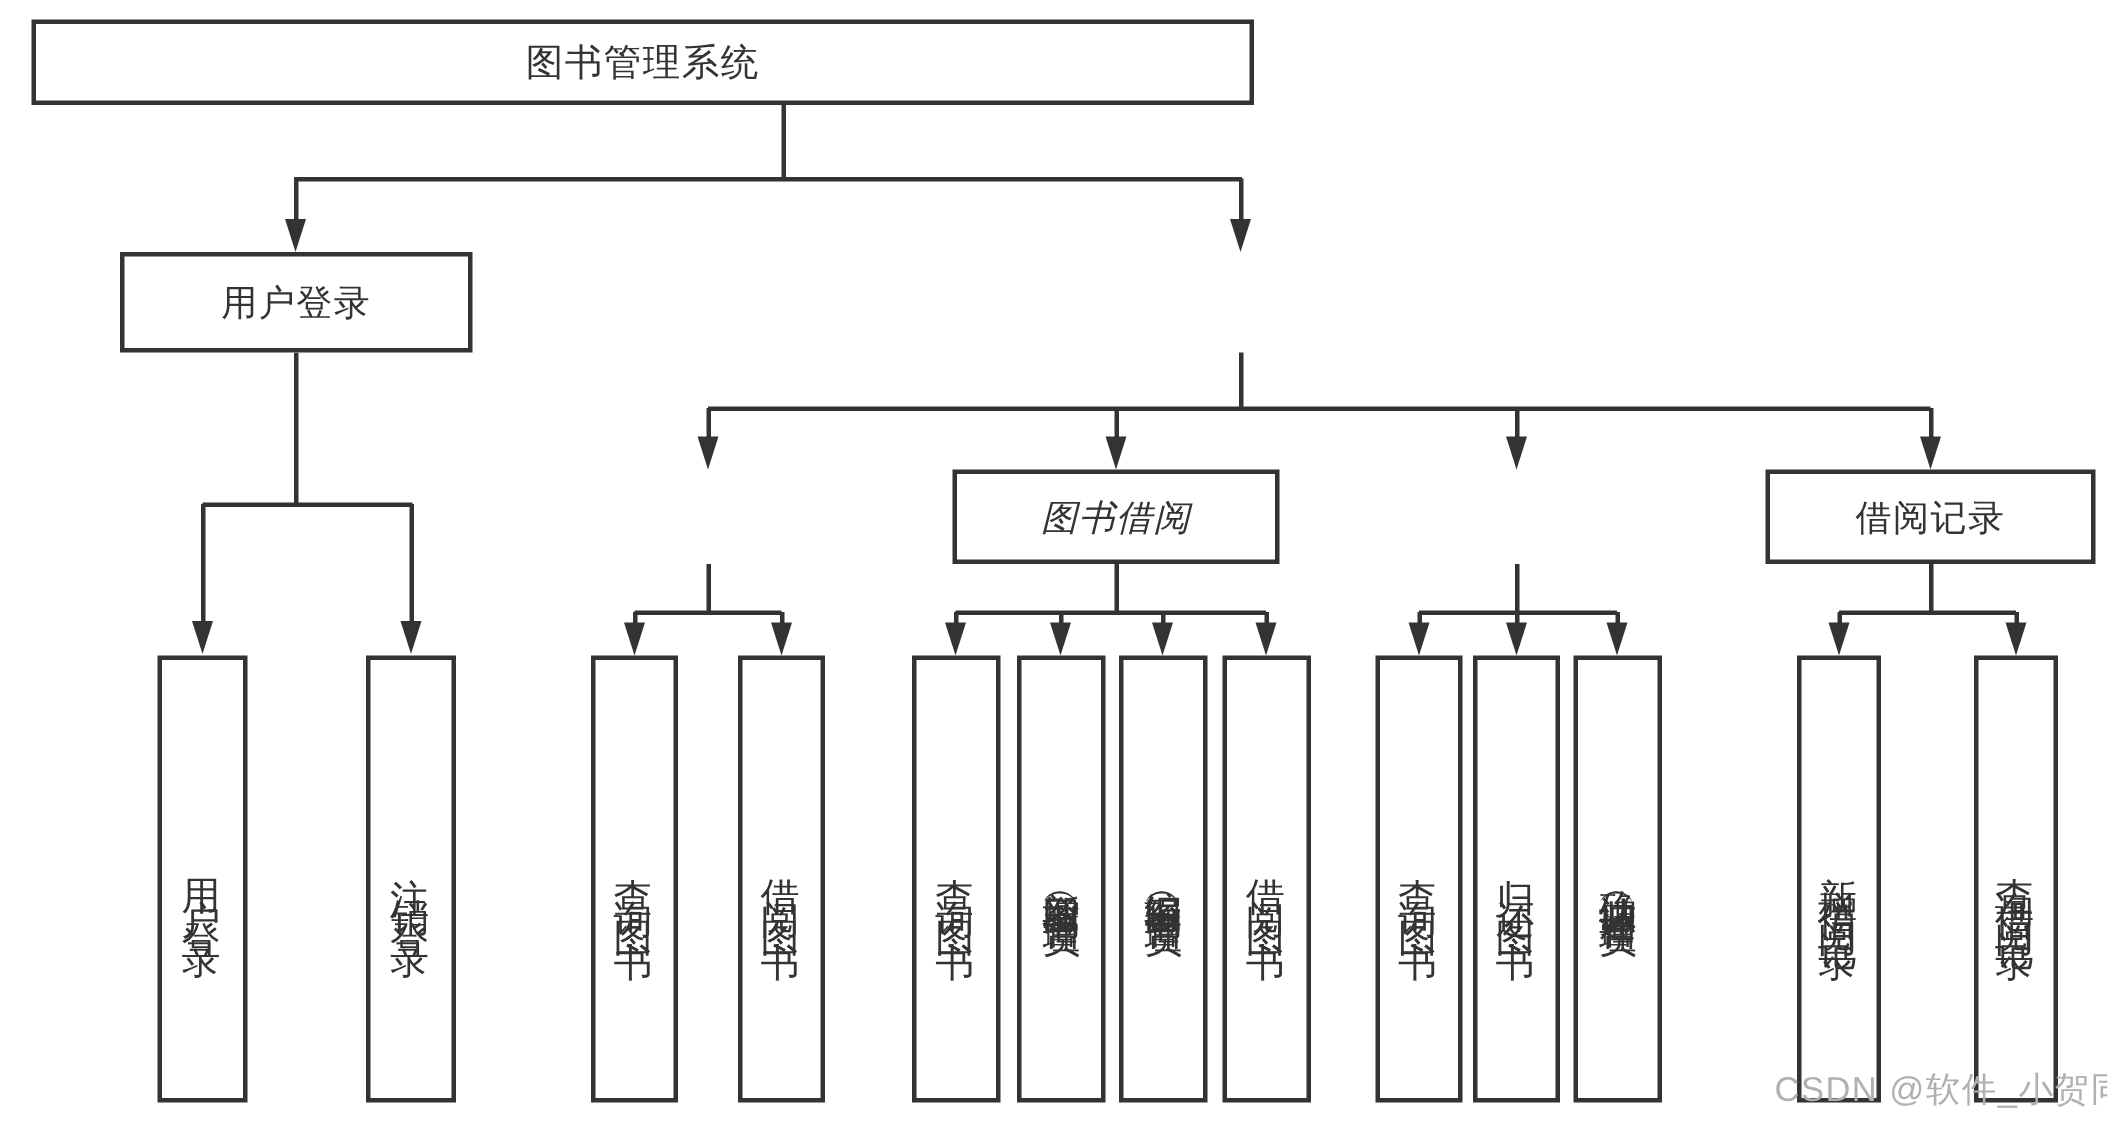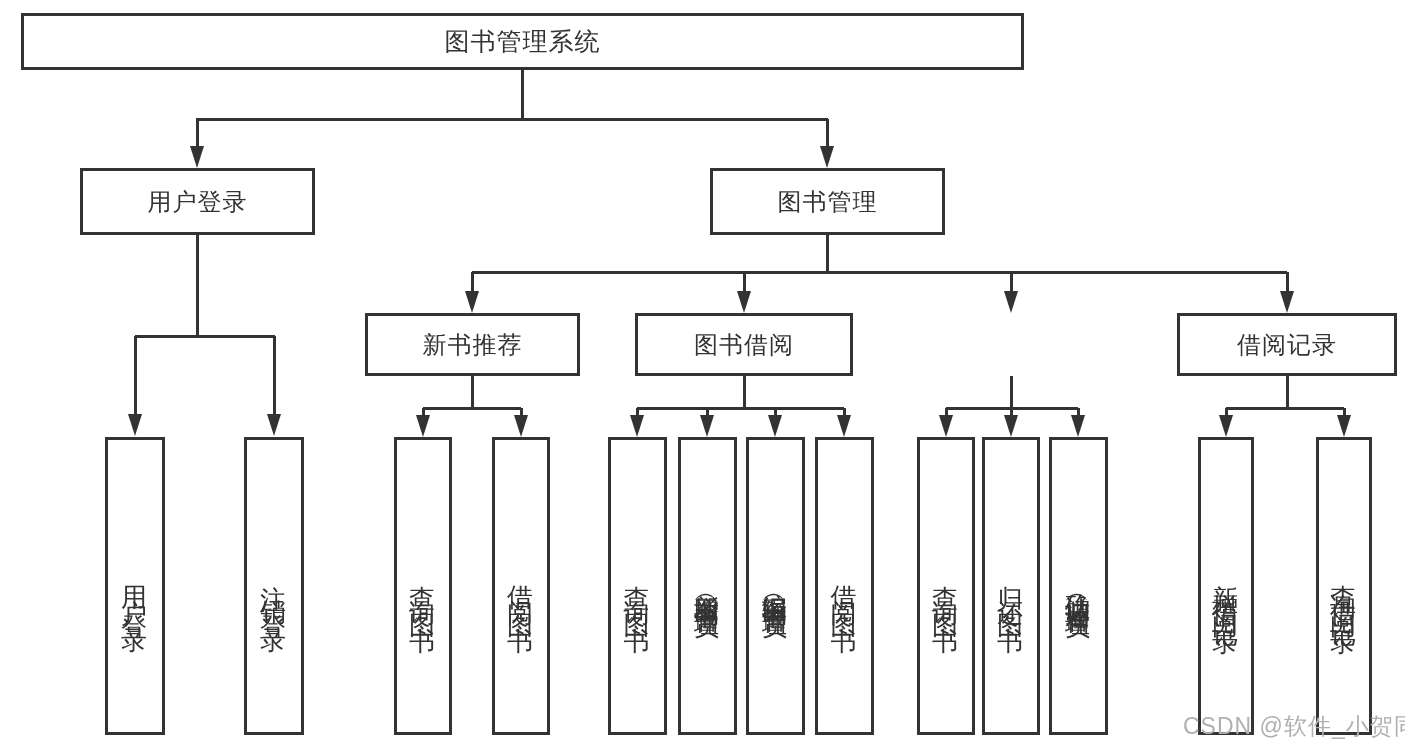--- a/index.html
+++ b/index.html
@@ -88,60 +88,54 @@
     white-space: nowrap;
     z-index: 3;
     letter-spacing: 1px;
   }
 </style>
 </head>
 <body>
 
 <div class="canvas">
 
-  <div class="box h-label root-box" style="left:21px; top:13px; width:1003px; height:57px;align-items:center;">
+  <div class="box h-label root-box" style="left:21px; top:13px; width:815px; height:57px;align-items:center;">
     <span>图书管理系统</span>
   </div>
 
   <div class="vl" style="left:522px; top:70px; height:49px;"></div>
   <div class="hl" style="left:196px; top:119px; width:632px;"></div>
   <div class="vl" style="left:197px; top:119px; height:29px;"></div>
   <div class="arrowhead" style="left:197px; top:146px;"></div>
   <div class="vl" style="left:827px; top:119px; height:29px;"></div>
   <div class="arrowhead" style="left:827px; top:146px;"></div>
 
   <div class="box h-label" style="left:80px; top:168px; width:235px; height:67px;">
     <span>用户登录</span>
-  </div>
-  <div class="box h-label" style="left:710px; top:168px; width:235px; height:67px;">
-    <span>图书管理</span>
   </div>
 
   <div class="vl" style="left:197px; top:235px; height:101px;"></div>
   <div class="hl" style="left:135px; top:336px; width:140px;"></div>
   <div class="vl" style="left:135px; top:336px; height:79px;"></div>
   <div class="arrowhead" style="left:135px; top:414px;"></div>
   <div class="vl" style="left:274px; top:336px; height:79px;"></div>
   <div class="arrowhead" style="left:274px; top:414px;"></div>
 
   <div class="vl" style="left:827px; top:235px; height:37px;"></div>
   <div class="hl" style="left:472px; top:272px; width:815px;"></div>
   <div class="vl" style="left:472px; top:272px; height:20px;"></div>
   <div class="arrowhead" style="left:472px; top:291px;"></div>
   <div class="vl" style="left:744px; top:272px; height:20px;"></div>
   <div class="arrowhead" style="left:744px; top:291px;"></div>
   <div class="vl" style="left:1011px; top:272px; height:20px;"></div>
   <div class="arrowhead" style="left:1011px; top:291px;"></div>
   <div class="vl" style="left:1287px; top:272px; height:20px;"></div>
   <div class="arrowhead" style="left:1287px; top:291px;"></div>
 
-  <div class="box h-label" style="left:365px; top:313px; width:215px; height:63px;">
-    <span>新书推荐</span>
-  </div>
-  <div class="box h-label" style="left:635px; top:313px; width:218px; height:63px;">
+  <div class="box h-label" style="left:635px; top:313px; width:218px; height:63px;font-style:italic;">
     <span>图书借阅</span>
   </div>
   <div class="box h-label" style="left:1177px; top:313px; width:220px; height:63px;">
     <span>借阅记录</span>
   </div>
 
   <div class="vl" style="left:472px; top:376px; height:32px;"></div>
   <div class="hl" style="left:423px; top:408px; width:98px;"></div>
   <div class="vl" style="left:423px; top:408px; height:8px;"></div>
   <div class="arrowhead" style="left:423px; top:415px;"></div>

